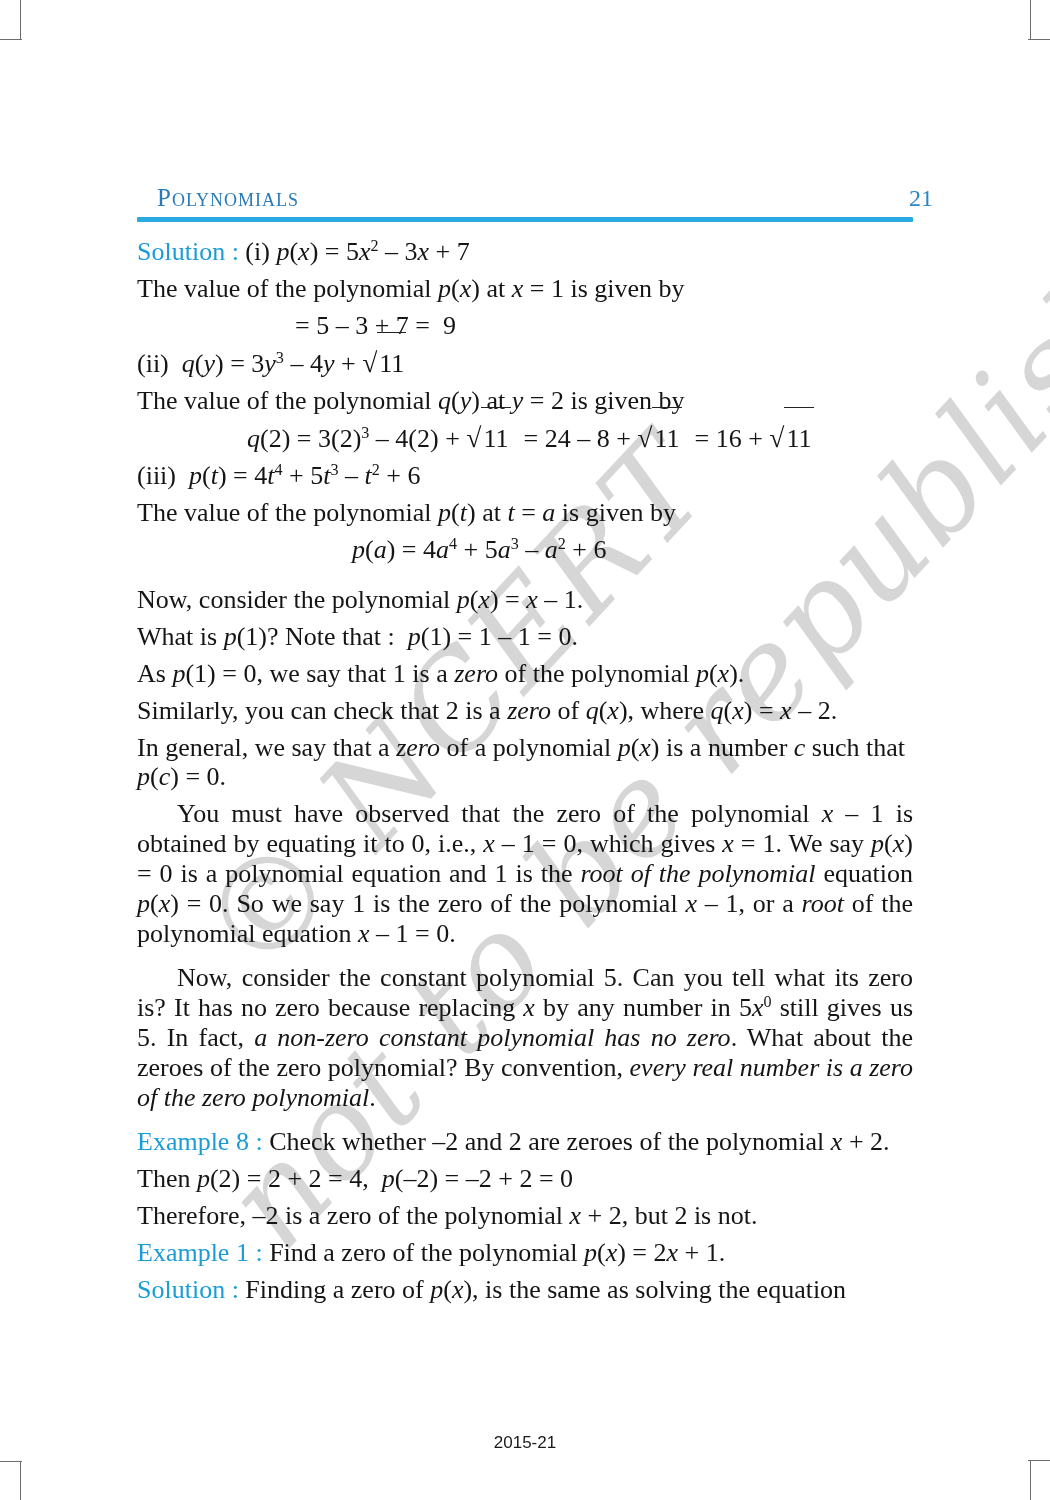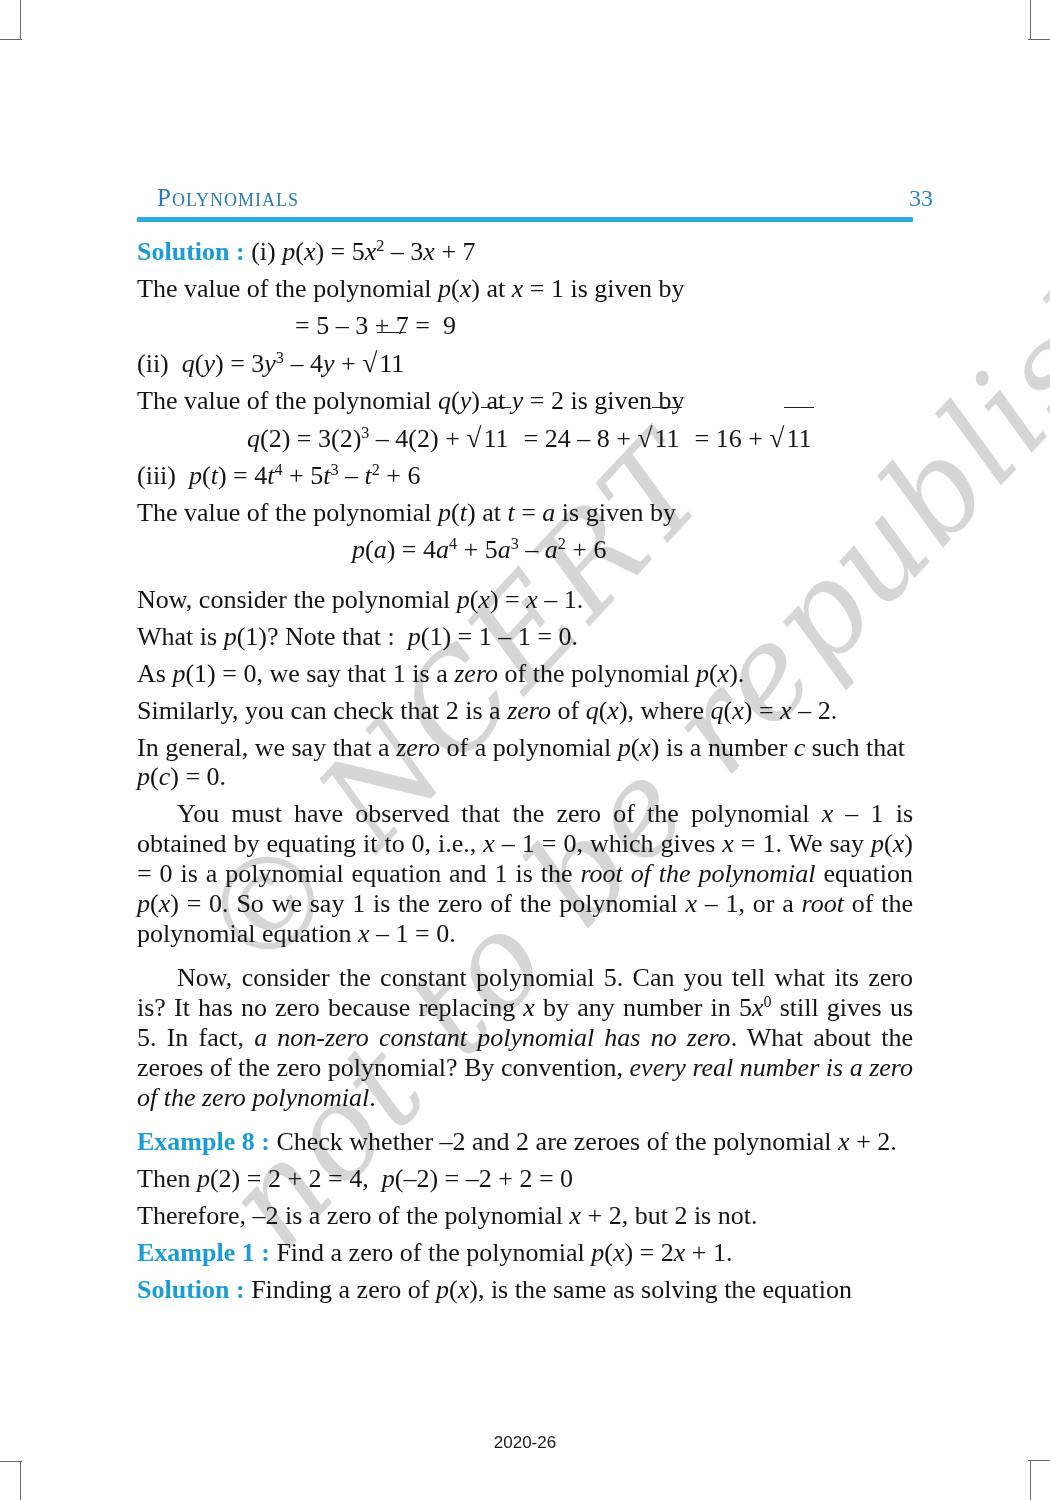--- a/index.html
+++ b/index.html
@@ -41,21 +41,21 @@
   .content{
     position:absolute;left:137px;top:237px;width:776px;z-index:1;
     font-size:26px;
   }
   p.blk{margin:0 0 8px 0;line-height:29px;}
   p.eq1{padding-left:110px;}
   p.eq2{padding-left:158px;}
   p.eq3{padding-left:215px;}
   p.eqc{text-align:center;}
   p.para{text-align:justify;text-indent:40px;line-height:30px;margin-bottom:14px;}
-  .lbl{color:#199cd8;font-weight:bold;}
+  .lbl{color:#199cd8;font-weight:normal;}
   .it{font-style:italic;}
   sup.sp{font-size:0.62em;line-height:0;vertical-align:baseline;position:relative;top:-0.55em;}
   .sqrt{white-space:nowrap;}
   .rsym{font-size:1.06em;}
   .rad{border-top:1.6px solid #222;padding:16px 2px;}
 
   
   .footer{
     position:absolute;left:0;top:1433px;width:100%;text-align:center;z-index:2;
     font-family:"Liberation Sans",sans-serif;font-size:17px;color:#1a1a1a;
@@ -75,21 +75,21 @@
   <div class="cm" style="left:1028px;top:1460px;width:22px;height:1px"></div>
   <div class="cm" style="left:1030px;top:1460px;width:1px;height:40px"></div>
 
   <div class="watermark">
     <div>© NCERT</div>
     <div>not to be republished</div>
   </div>
 
   <div class="header">
     <span class="htitle">Polynomials</span>
-    <span class="hpage">33</span>
+    <span class="hpage">21</span>
   </div>
   <div class="rule"></div>
 
   <div class="content" id="content">
       <p class="blk line"><span class="lbl">Solution : </span>(i) <span class="it">p</span>(<span class="it">x</span>) = 5<span class="it">x</span><sup class="sp">2</sup> – 3<span class="it">x</span> + 7</p>
       <p class="blk line">The value of the polynomial <span class="it">p</span>(<span class="it">x</span>) at <span class="it">x</span> = 1 is given by</p>
       <p class="blk eq2">= 5 – 3 + 7 =&nbsp; 9</p>
       <p class="blk line" style="margin-top: 2px;">(ii)&nbsp; <span class="it">q</span>(<span class="it">y</span>) = 3<span class="it">y</span><sup class="sp">3</sup> – 4<span class="it">y</span> + <span class="sqrt"><span class="rsym">√</span><span class="rad">11</span></span></p>
       <p class="blk line">The value of the polynomial <span class="it">q</span>(<span class="it">y</span>) at <span class="it">y</span> = 2 is given by</p>
       <p class="blk eq1" style="margin-top: 5px;"><span class="it">q</span>(2) = 3(2)<sup class="sp">3</sup> – 4(2) + <span class="sqrt"><span class="rsym">√</span><span class="rad">11</span></span>&nbsp; = 24 – 8 + <span class="sqrt"><span class="rsym">√</span><span class="rad">11</span></span>&nbsp; = 16 + <span class="sqrt"><span class="rsym">√</span><span class="rad">11</span></span></p>
@@ -103,15 +103,15 @@
       <p class="blk line">In general, we say that a <span class="it">zero</span> of a polynomial <span class="it">p</span>(<span class="it">x</span>) is a number <span class="it">c</span> such that <span class="it">p</span>(<span class="it">c</span>) = 0.</p>
       <p class="blk para" style="margin-top: 4px;">You must have observed that the zero of the polynomial <span class="it">x</span> – 1 is obtained by equating it to 0, i.e., <span class="it">x</span> – 1 = 0, which gives <span class="it">x</span> = 1. We say <span class="it">p</span>(<span class="it">x</span>) = 0 is a polynomial equation and 1 is the <span class="it">root of the polynomial</span> equation <span class="it">p</span>(<span class="it">x</span>) = 0. So we say 1 is the zero of the polynomial <span class="it">x</span> – 1, or a <span class="it">root</span> of the polynomial equation <span class="it">x</span> – 1 = 0.</p>
       <p class="blk para" style="margin-top: 4px;">Now, consider the constant polynomial 5. Can you tell what its zero is? It has no zero because replacing <span class="it">x</span> by any number in 5<span class="it">x</span><sup class="sp">0</sup> still gives us 5. In fact, <span class="it">a non-zero constant polynomial has no zero</span>. What about the zeroes of the zero polynomial? By convention, <span class="it">every real number is a zero of the zero polynomial</span>.</p>
       <p class="blk line" style="margin-top: 8px;"><span class="lbl">Example 8 : </span>Check whether –2 and 2 are zeroes of the polynomial <span class="it">x</span> + 2.</p>
       <p class="blk line">Then <span class="it">p</span>(2) = 2 + 2 = 4,&nbsp; <span class="it">p</span>(–2) = –2 + 2 = 0</p>
       <p class="blk line">Therefore, –2 is a zero of the polynomial <span class="it">x</span> + 2, but 2 is not.</p>
       <p class="blk line" style="margin-top: 4px;"><span class="lbl">Example 1 : </span>Find a zero of the polynomial <span class="it">p</span>(<span class="it">x</span>) = 2<span class="it">x</span> + 1.</p>
       <p class="blk line"><span class="lbl">Solution : </span>Finding a zero of <span class="it">p</span>(<span class="it">x</span>), is the same as solving the equation</p>
     </div>
 
-  <div class="footer">2020-26</div>
+  <div class="footer">2015-21</div>
 
 </div>
 
 </body></html>

